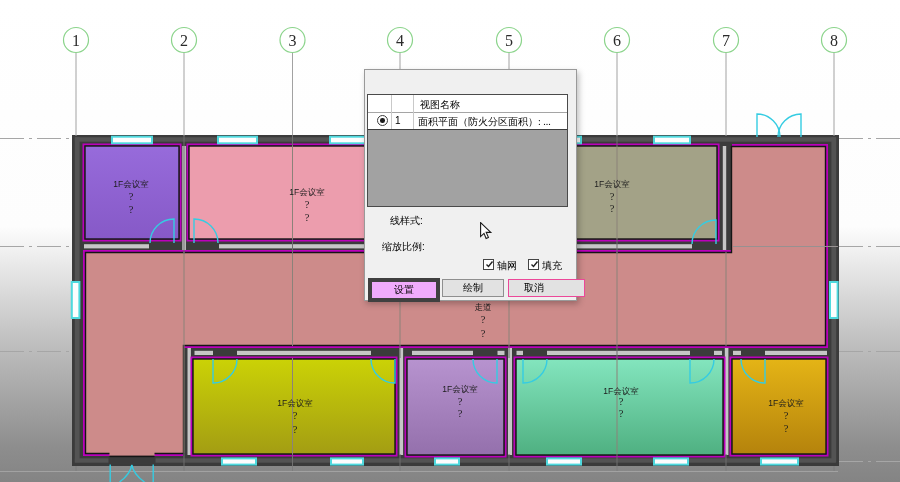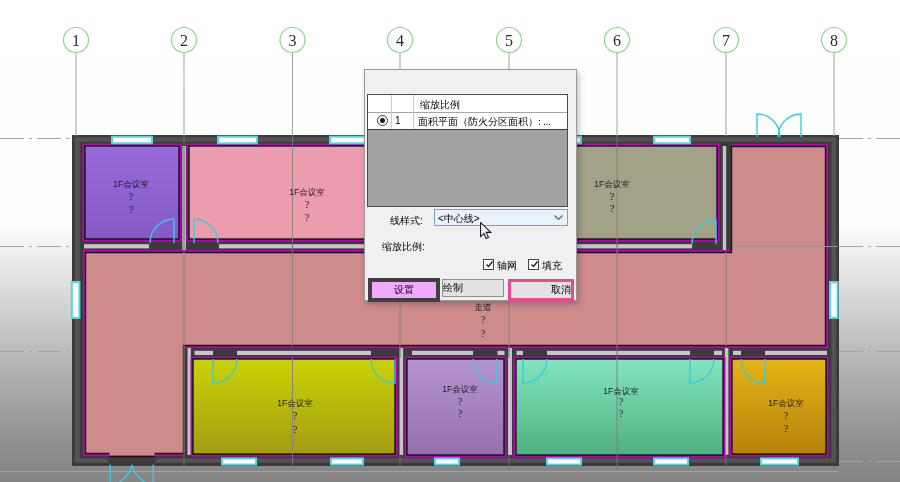--- a/index.html
+++ b/index.html
@@ -286,63 +286,57 @@
           <text x="786" y="432" font-family="Liberation Serif, serif" font-size="10.5">?</text>
         </g>
 </g>
 </svg>
 
 <div style="position:absolute;left:364px;top:69px;width:211px;height:230px;background:#f0f0f0;border:1px solid #999;box-shadow:2px 3px 6px rgba(0,0,0,0.25);font-size:10px;color:#000;">
 
 
   <div style="position:absolute;left:2px;top:24px;width:199px;height:111px;border:1px solid #4a4a4a;background:#ffffff;">
 
-    <div style="position:absolute;left:52px;top:3px;">缩放比例</div>
+    <div style="position:absolute;left:52px;top:3px;">视图名称</div>
     <div style="position:absolute;left:0;top:17px;width:100%;height:1px;background:#a5a5a5;"></div>
 
     <div style="position:absolute;left:9px;top:20px;width:9px;height:9px;border:1.2px solid #3c3c3c;border-radius:50%;background:#fff;"></div>
     <div style="position:absolute;left:12.2px;top:23.2px;width:4.6px;height:4.6px;border-radius:50%;background:#1c1c1c;"></div>
 
     <div style="position:absolute;left:27px;top:20px;">1</div>
     <div style="position:absolute;left:50px;top:20px;white-space:nowrap;overflow:hidden;width:148px;font-family:Liberation Serif, serif;">面积平面（防火分区面积）: ...</div>
 
     <div style="position:absolute;left:23px;top:0;width:1px;height:35px;background:#c9c9c9;"></div>
     <div style="position:absolute;left:45px;top:0;width:1px;height:35px;background:#c9c9c9;"></div>
     <div style="position:absolute;left:0;top:34px;width:100%;height:1px;background:#3c3c3c;"></div>
 
     <div style="position:absolute;left:0;top:35px;width:100%;height:76px;background:#a2a2a2;"></div>
   </div>
 
   <div style="position:absolute;left:25px;top:144px;">线样式:</div>
 
-  <div style="position:absolute;left:69px;top:139px;width:132px;height:15px;background:#e9f1fb;border:1px solid #74a0cf;">
-    <div style="position:absolute;left:3px;top:1.5px;">&lt;中心线&gt;</div>
-    <svg width="9" height="6" style="position:absolute;left:119px;top:5px;">
-          <path d="M0.5,0.5 L4.5,4.5 L8.5,0.5" stroke="#44637f" stroke-width="1.2" fill="none"></path>
-        </svg>
-  </div>
 
   <div style="position:absolute;left:17px;top:170px;">缩放比例:</div>
 
 
   <div style="position:absolute;left:118px;top:189px;width:9px;height:9px;border:1.2px solid #444;background:#fff;"></div>
   <svg width="9" height="9" style="position:absolute;left:119.5px;top:190px;">
         <path d="M1.5,4.5 L3.5,6.5 L7.5,1.5" stroke="#222" stroke-width="1.4" fill="none"></path>
       </svg>
   <div style="position:absolute;left:132px;top:189px;">轴网</div>
 
   <div style="position:absolute;left:163px;top:189px;width:9px;height:9px;border:1.2px solid #444;background:#fff;"></div>
   <svg width="9" height="9" style="position:absolute;left:164.5px;top:190px;">
         <path d="M1.5,4.5 L3.5,6.5 L7.5,1.5" stroke="#222" stroke-width="1.4" fill="none"></path>
       </svg>
   <div style="position:absolute;left:177px;top:189px;">填充</div>
 
   <div style="position:absolute;left:3px;top:208px;width:64px;height:16px;background:#f0abfc;border:4px solid #404040;text-align:center;line-height:16px;">设置</div>
 
-  <div style="position:absolute;left:77px;top:209px;width:60px;height:16px;background:#e2e2e2;border:1px solid #8f8f8f;text-align:left;line-height:16px;">绘制</div>
-
-  <div style="position:absolute;left:143px;top:209px;width:60px;height:16px;background:#e2e2e2;border:3px solid #ec4899;text-align:right;line-height:16px;">取消</div>
+  <div style="position:absolute;left:77px;top:209px;width:60px;height:16px;background:#e2e2e2;border:1px solid #8f8f8f;text-align:center;line-height:16px;">绘制</div>
+
+  <div style="position:absolute;left:143px;top:209px;width:60px;height:16px;background:#e2e2e2;border:1px solid #ec4899;text-align:left;line-height:16px;padding-left:15px;">取消</div>
 </div>
 
 <svg width="13" height="19" style="position:absolute;left:480px;top:222px;">
   <path d="M0.6,0.6 L0.6,14.6 L4,11.4 L6.1,16.4 L8.4,15.4 L6.2,10.4 L10.8,10.4 Z" fill="#ffffff" stroke="#1a1a1a" stroke-width="1.1" stroke-linejoin="miter"></path>
 </svg>
 </div>
 
 </body></html>

